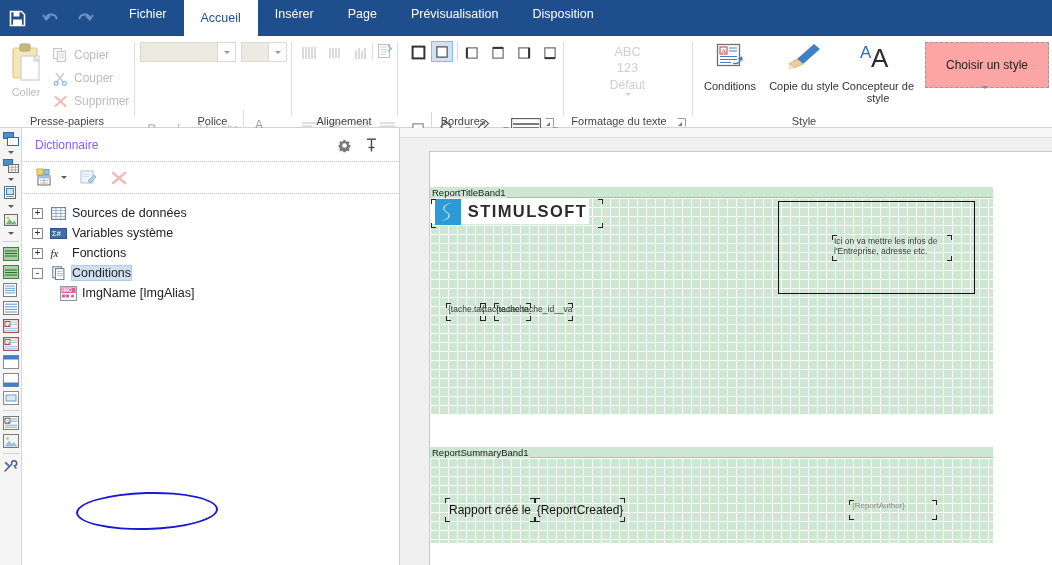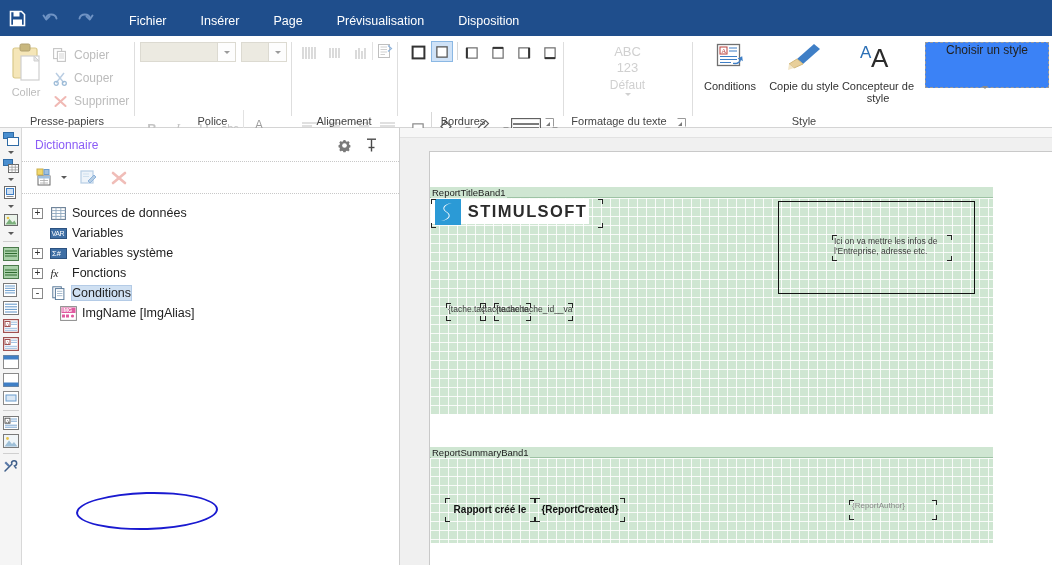--- a/index.html
+++ b/index.html
@@ -18,21 +18,21 @@
   .menubar {
     position: absolute; top: 0; left: 0; width: 1052px; height: 36px;
     background: #1f4e8c;
     display: flex; align-items: flex-end;
   }
   .menubar .qa {
     width: 34px; height: 36px; display: flex; align-items: center; justify-content: center;
     cursor: pointer;
   }
   .menubar .qa svg { display: block; }
-  .menu-tabs { display: flex; align-items: flex-end; height: 36px; margin-left: 10px; }
+  .menu-tabs { display: flex; height: 36px; margin-left: 10px; }
   .menu-tab {
     height: 29px; line-height: 29px; padding: 0 17px;
     color: #ffffff; font-size: 12.5px; cursor: pointer; white-space: nowrap;
   }
   .menu-tab.active {
     background: #ffffff; color: #1f4e8c; height: 36px; line-height: 36px;
   }
 
   
   .ribbon {
@@ -89,22 +89,22 @@
   
   .tf-abc { position:absolute; width:100%; text-align:center; color:#d0d0d0; font-size:13px; }
 
   
   .sbtn {
     position: absolute; top: 4px; width: 74px; height: 74px;
     display: flex; flex-direction: column; align-items: center; cursor: pointer;
   }
   .sbtn .sb-cap { font-size: 11px; color: #333; text-align: center; line-height: 12px; margin-top: 3px; }
   .stylebox {
-    position: absolute; border: 1px dashed #9a9a9a; background: #3b82f6;
-    display: flex; align-items: flex-start; justify-content: center;
+    position: absolute; border: 1px dashed #9a9a9a; background: #fca5a5;
+    display: flex; align-items: center; justify-content: center;
     font-size: 12px; color: #222; cursor: pointer;
   }
   .dlg-launcher { position: absolute; width: 9px; height: 9px; cursor: pointer; }
 
   
   .vtool {
     position: absolute; left: 0; top: 128px; width: 22px; height: 437px;
     background: #f5f5f5; border-right: 1px solid #d8d8d8;
     padding-top: 2px;
   }
@@ -204,21 +204,21 @@
     position: absolute; background: #ffffff;
     display: flex; align-items: center;
   }
   .logo-mark { width: 26px; height: 26px; flex: none; margin-left: 2px; }
   .logo-word {
     font-size: 16.5px; font-weight: bold; letter-spacing: 1.4px;
     color: #2b2b2b; margin-left: 7px;
   }
   .infobox { position: absolute; border: 1.5px solid #111; background: transparent; }
 
-  .summary-bold { font-weight: bold; font-size: 10px; color: #111; }
+  .summary-bold { font-weight: normal; font-size: 12px; color: #111; }
 </style>
 </head>
 <body>
 
 <div id="app">
 
   <div class="menubar">
     <div class="qa">
       <svg width="17" height="17" viewBox="0 0 17 17">
           <path d="M1.5 1.5h11l3 3v11h-14z" fill="none" stroke="#ffffff" stroke-width="1.6"></path>
@@ -233,20 +233,21 @@
         </svg>
     </div>
     <div class="qa">
       <svg width="18" height="16" viewBox="0 0 18 16">
           <path d="M14 8.5 C13 3.5, 5 3, 3.5 8.5" fill="none" stroke="#6f93c4" stroke-width="1.9" stroke-linecap="round"></path>
           <path d="M16.5 5.5 L13.8 9.6 L10.5 6.3" fill="none" stroke="#6f93c4" stroke-width="1.9" stroke-linecap="round" stroke-linejoin="round"></path>
         </svg>
     </div>
     <div class="menu-tabs">
       <div class="menu-tab">Fichier</div>
+      <div class="menu-tab active">Accueil</div>
       <div class="menu-tab">Insérer</div>
       <div class="menu-tab">Page</div>
       <div class="menu-tab">Prévisualisation</div>
       <div class="menu-tab">Disposition</div>
     </div>
   </div>
 
   <div class="ribbon">
 
     <div class="rgroup" style="left:0; width:134px;">
@@ -801,30 +802,20 @@
                 <line x1="0.6" y1="6.5" x2="14.4" y2="6.5"></line>
                 <line x1="0.6" y1="9.4" x2="14.4" y2="9.4"></line>
                 <line x1="5" y1="0.6" x2="5" y2="12.4"></line>
                 <line x1="9.8" y1="0.6" x2="9.8" y2="12.4"></line>
               </g>
             </svg>
         </span>
         <span class="tlabel">Sources de données</span>
       </div>
 
-      <div class="tnode">
-        <span class="texp blank"></span>
-        <span class="tico">
-          <svg width="17" height="11" viewBox="0 0 17 11">
-              <rect x="0.5" y="0.5" width="16" height="10" fill="#3f6fa5" stroke="#2c5280" stroke-width="1"></rect>
-              <text x="1.4" y="8.3" font-size="7" fill="#ffffff" font-family="Liberation Sans, sans-serif" letter-spacing="-0.3">VAR</text>
-            </svg>
-        </span>
-        <span class="tlabel">Variables</span>
-      </div>
 
       <div class="tnode">
         <span class="texp">+</span>
         <span class="tico">
           <svg width="17" height="11" viewBox="0 0 17 11">
               <rect x="0.5" y="0.5" width="16" height="10" fill="#3f6fa5" stroke="#2c5280" stroke-width="1"></rect>
               <text x="2" y="8.3" font-size="7.5" fill="#ffffff" font-family="Liberation Sans, sans-serif">Σ#</text>
             </svg>
         </span>
         <span class="tlabel">Variables système</span>

